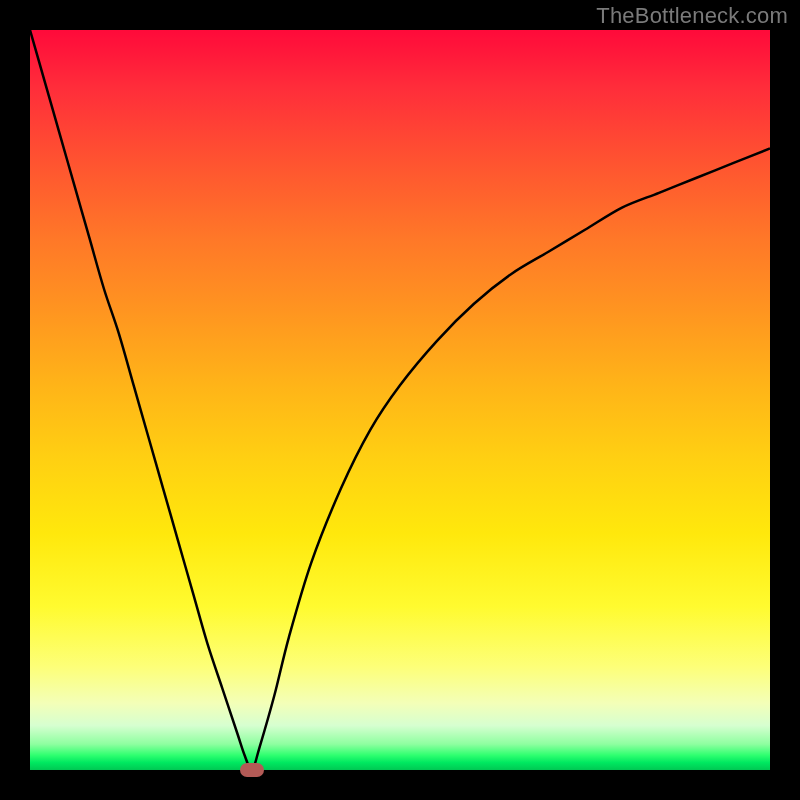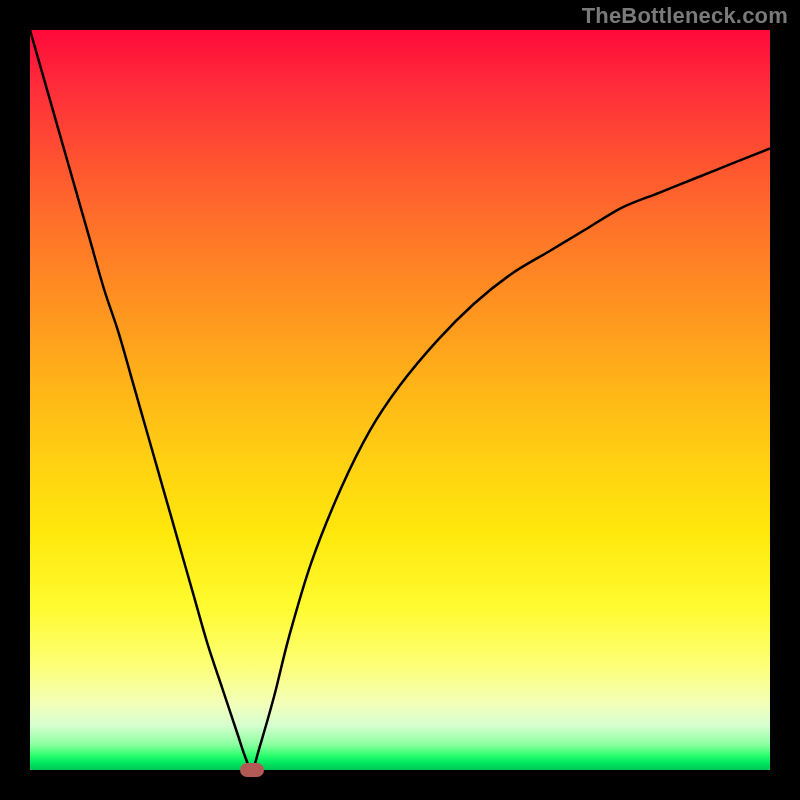--- a/index.html
+++ b/index.html
@@ -59,21 +59,21 @@
     border-radius: 7px;
     transform: translate(-50%, -50%);
   }
   .watermark {
     position: absolute;
     top: 3px;
     right: 12px;
     color: #7a7a7a;
     font-size: 22px;
     letter-spacing: 0.2px;
-    font-weight: 700;
+    font-weight: 400;
   }
 </style>
 </head>
 <body>
 
 <div class="frame">
 
   <div class="plot-area">
 
     <svg class="curve-svg" viewBox="0 0 740 740" preserveAspectRatio="none">

